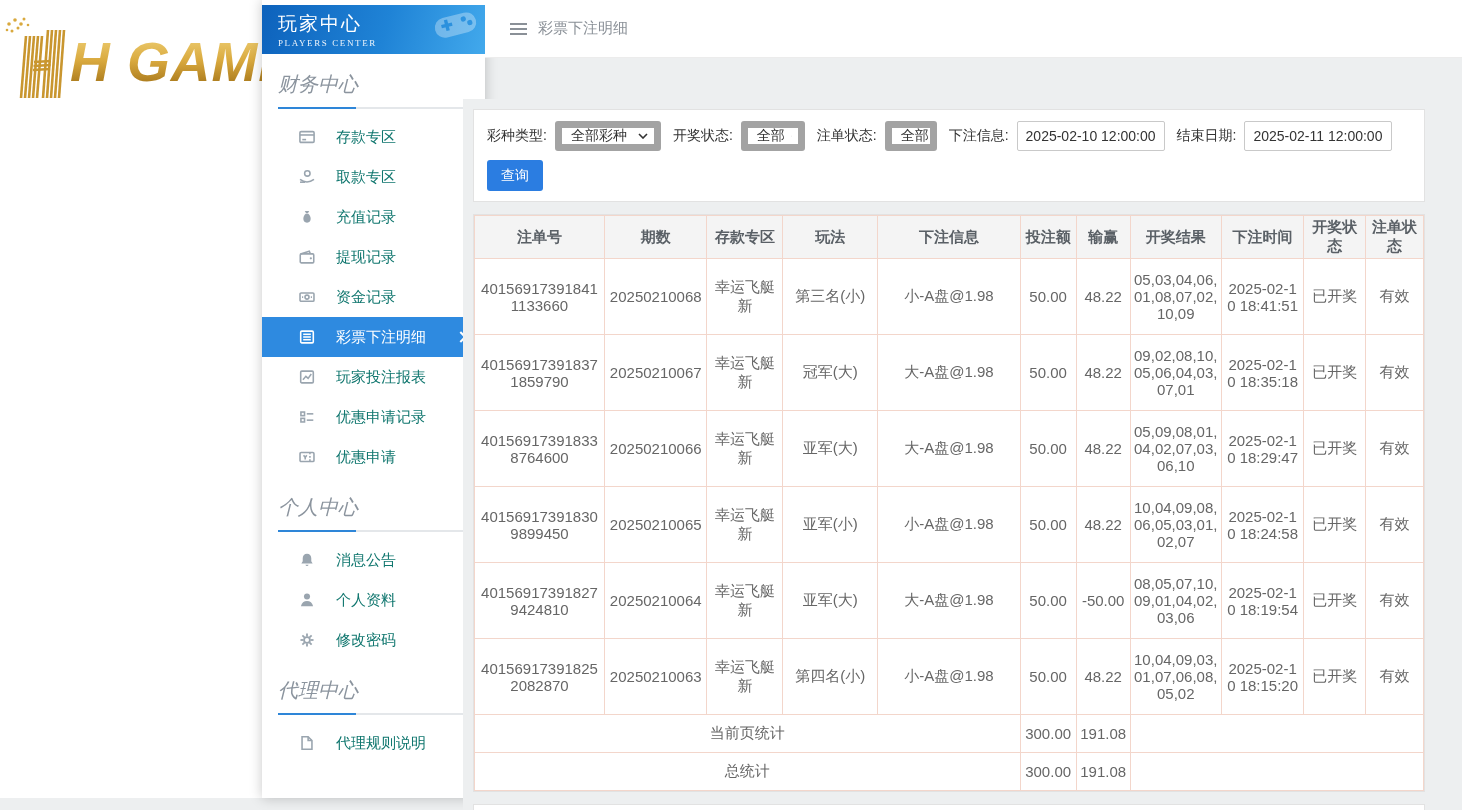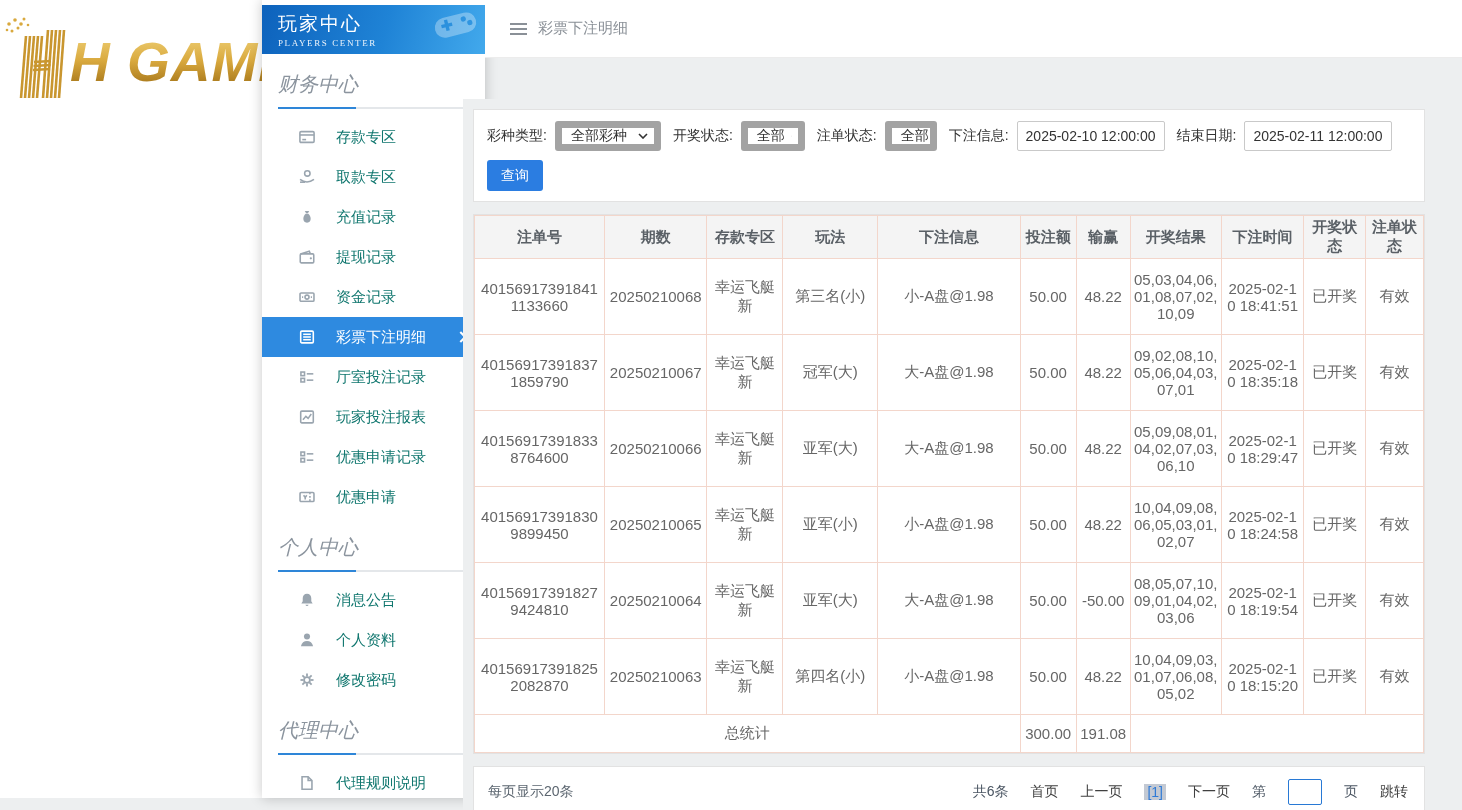--- a/index.html
+++ b/index.html
@@ -193,31 +193,20 @@
               <line x1="4.6" y1="8" x2="11.4" y2="8"></line>
               <line x1="4.6" y1="10.4" x2="11.4" y2="10.4"></line>
             </svg>
           </span>
           <span class="mi-label">彩票下注明细</span>
           <span class="chev"></span>
         </div>
         <div class="menu-item">
           <span class="mi-icon">
             <svg viewBox="0 0 16 16" fill="none" stroke="currentColor" stroke-width="1.4">
-              <rect x="2.6" y="3.6" width="3.2" height="3.2"></rect>
-              <rect x="2.6" y="9.2" width="3.2" height="3.2"></rect>
-              <line x1="7.8" y1="5.2" x2="13.6" y2="5.2"></line>
-              <line x1="7.8" y1="10.8" x2="13.6" y2="10.8"></line>
-            </svg>
-          </span>
-          <span class="mi-label">厅室投注记录</span>
-        </div>
-        <div class="menu-item">
-          <span class="mi-icon">
-            <svg viewBox="0 0 16 16" fill="none" stroke="currentColor" stroke-width="1.4">
               <rect x="2.4" y="2.8" width="11.2" height="10.4" rx="1"></rect>
               <polyline points="4.4,10.4 7,7.4 9,9.2 11.8,5.4"></polyline>
             </svg>
           </span>
           <span class="mi-label">玩家投注报表</span>
         </div>
         <div class="menu-item">
           <span class="mi-icon">
             <svg viewBox="0 0 16 16" fill="none" stroke="currentColor" stroke-width="1.4">
               <rect x="2.6" y="3.6" width="3.2" height="3.2"></rect>
@@ -434,20 +423,26 @@
               <td>第四名(小)</td>
               <td>小-A盘@1.98</td>
               <td>50.00</td>
               <td>48.22</td>
               <td>10,04,09,03,01,07,06,08,05,02</td>
               <td>2025-02-10 18:15:20</td>
               <td>已开奖</td>
               <td>有效</td>
             </tr>
             <tr class="summary-row">
+              <td colspan="5">当前页统计</td>
+              <td>300.00</td>
+              <td>191.08</td>
+              <td colspan="4"></td>
+            </tr>
+            <tr class="summary-row">
               <td colspan="5">总统计</td>
               <td>300.00</td>
               <td>191.08</td>
               <td colspan="4"></td>
             </tr>
           </tbody>
       </table>
     </div>
 
     <div class="card pagi-card">

